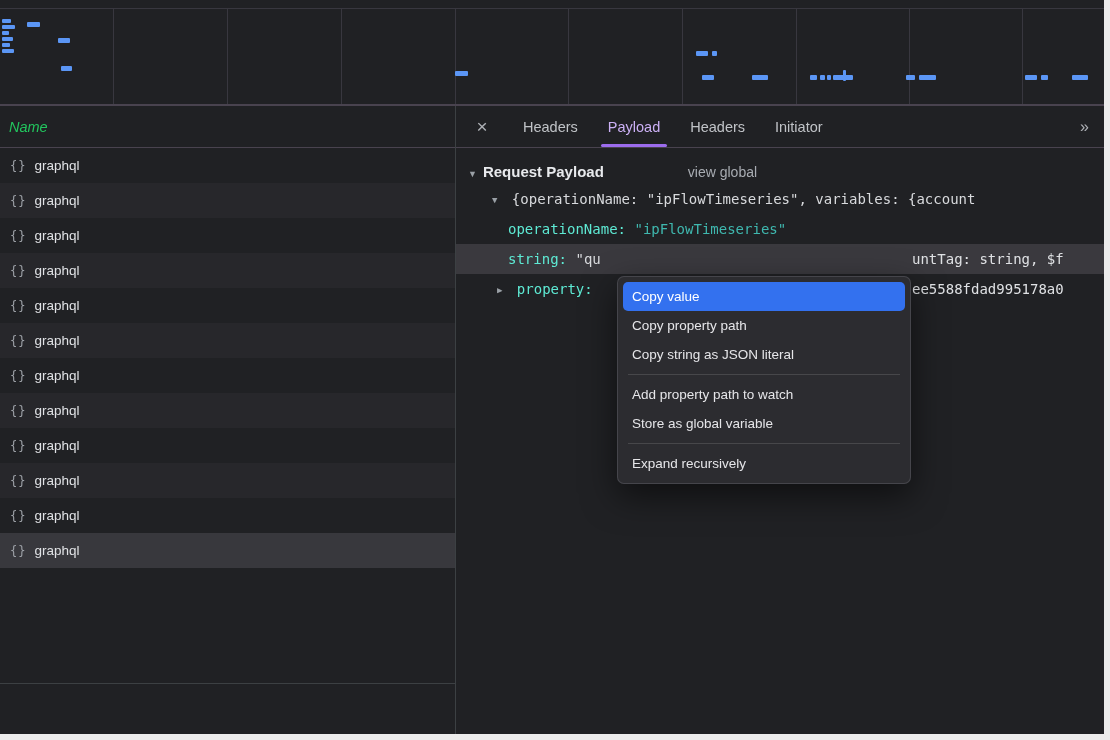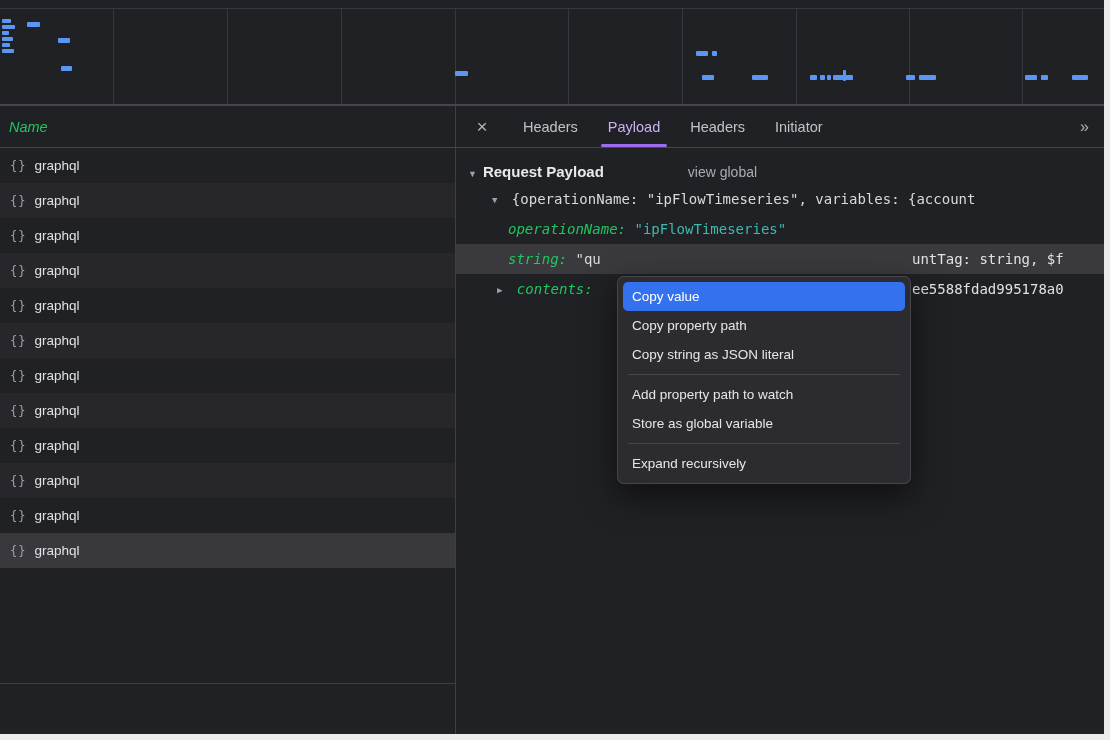--- a/index.html
+++ b/index.html
@@ -37,21 +37,21 @@
   .payload-title{font-weight:700;font-size:15px;color:#e8eaed;}
   .view-source{margin-left:84px;font-size:14px;color:#a8acb2;cursor:default;}
 
   .tree{font-family:"DejaVu Sans Mono",monospace;font-size:14px;color:#d8dadd;}
   .tree-row{height:30px;line-height:30px;white-space:nowrap;overflow:hidden;position:relative;}
   .tree-row .caret{font-size:9px;vertical-align:1px;}
   .lvl1{padding-left:36px;}
   .lvl2{padding-left:52px;}
   .lvl2c{padding-left:41px;}
   .tree-row.selected{background:#3a393e;}
-  .k{color:#22c55e;font-style:italic;}
+  .k{color:#5eead4;}
   .v-str{color:#3fb8af;}
   .plain{color:#d8dadd;}
   .fragment{position:absolute;left:456px;top:0;color:#dfe1e4;}
 
   
   .context-menu{position:absolute;left:617px;top:276px;width:292px;z-index:50;
     background:rgba(44,44,49,0.97);border:1px solid rgba(110,110,118,0.4);border-radius:7px;
     box-shadow:0 12px 34px rgba(0,0,0,0.55);padding:5px 0;font-size:13.5px;color:#e6e6e9;}
   .menu-item{height:29px;display:flex;align-items:center;padding-left:14px;margin:0 0;cursor:default;}
   .menu-item.highlighted{background:#3371ef;color:#ffffff;margin:0 5px;padding-left:9px;border-radius:5px;}
@@ -189,21 +189,21 @@
             <span class="v-str">"ipFlowTimeseries"</span>
           </div>
           <div class="tree-row lvl2 selected">
             <span class="k">string:</span>
             <span> </span>
             <span class="plain">"qu</span>
             <span class="fragment">untTag: string, $f</span>
           </div>
           <div class="tree-row lvl2c">
             <span class="caret">▶</span>
-            <span class="k">contents:</span>
+            <span class="k">property:</span>
             <span class="fragment">ee5588fdad995178a0</span>
           </div>
         </div>
       </div>
     </div>
 
     <div class="context-menu">
         <div class="menu-item highlighted">Copy value</div>
         <div class="menu-item">Copy property path</div>
         <div class="menu-item">Copy string as JSON literal</div>

